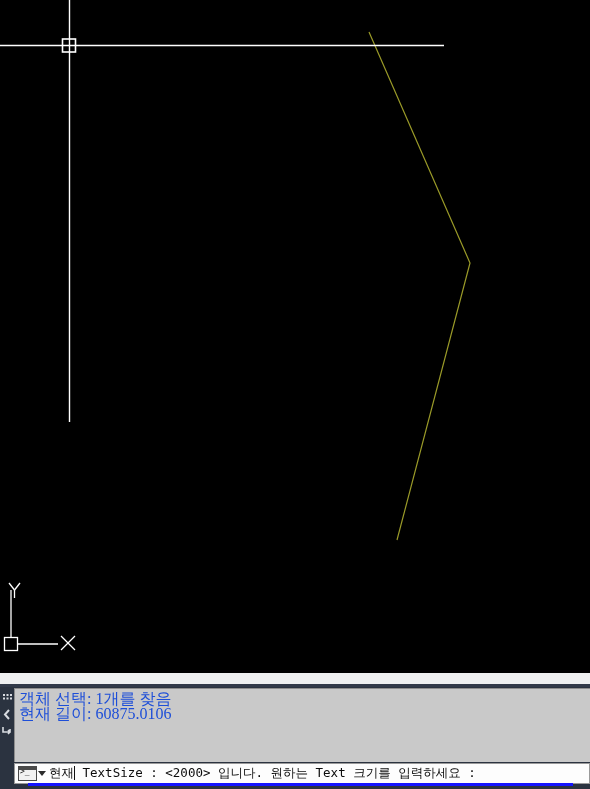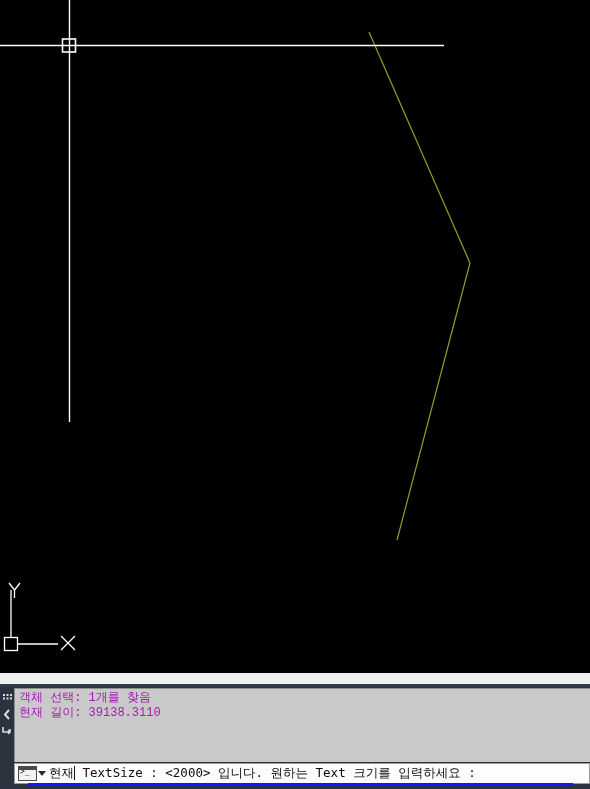--- a/index.html
+++ b/index.html
@@ -18,22 +18,22 @@
   
   #cmdwin{position:absolute;left:0;top:687px;width:590px;height:102px;background:#2b3340;}
 
   #gutter{position:absolute;left:0;top:0;width:14px;height:102px;background:#2b3340;
           display:flex;flex-direction:column;align-items:center;padding-top:3px;box-sizing:border-box;}
   .gicon{width:12px;height:16px;display:flex;align-items:center;justify-content:center;color:#d8dbe0;}
 
   #history{position:absolute;left:14px;top:1px;width:576px;height:74px;background:#c9c9c9;
            border-top:1px solid #8e8e8e;border-left:1px solid #8e8e8e;
            padding:2px 0 0 4px;box-sizing:border-box;overflow:hidden;}
-  .hline{font-family:Liberation Mono, monospace;font-size:12px;line-height:15px;
-         color:#a21caf;white-space:pre;letter-spacing:0px;}
+  .hline{font-family:Liberation Serif, serif;font-size:16px;line-height:15px;
+         color:#1d4ed8;white-space:pre;letter-spacing:0px;}
 
   #inputrow{position:absolute;left:14px;top:76px;width:576px;height:21px;background:#fdfdfd;
             border:1px solid #9a9a9a;box-sizing:border-box;display:flex;align-items:center;}
   #promptbtn{display:flex;align-items:center;gap:1px;padding:0 2px 0 3px;flex:0 0 auto;}
   #termicon{width:17px;height:13px;background:#f2f2f2;border:1px solid #4a4a4a;position:relative;}
   #termicon::before{content:">_";position:absolute;left:1px;top:-2px;font-size:8px;
                     font-family:"DejaVu Sans Mono",monospace;color:#1a1a1a;line-height:13px;}
   #termicon::after{content:"";position:absolute;left:0;top:0;width:100%;height:3px;background:#4a4a4a;}
   .caret-down{width:0;height:0;border-left:4px solid transparent;border-right:4px solid transparent;
               border-top:5px solid #2b2b2b;}
@@ -103,21 +103,21 @@
       </div>
       <div class="gicon">
         <svg width="10" height="11" viewBox="0 0 10 11">
           <path d="M1,2 L1,7 L8,7 L8,4 M8,7 L6,5 M8,7 L6,9" fill="none" stroke="#d8dbe0" stroke-width="1.6"></path>
         </svg>
       </div>
     </div>
 
     <div id="history">
       <div class="hline">객체 선택: 1개를 찾음</div>
-      <div class="hline">현재 길이: 39138.3110</div>
+      <div class="hline">현재 길이: 60875.0106</div>
     </div>
 
     <div id="inputrow">
       <div id="promptbtn">
         <div id="termicon"></div>
         <div class="caret-down"></div>
       </div>
       <span id="cmdtext"><span>현재</span><span id="caret"></span><span> TextSize : &lt;2000&gt; 입니다. 원하는 Text 크기를 입력하세요 :</span></span>
     </div>
 

